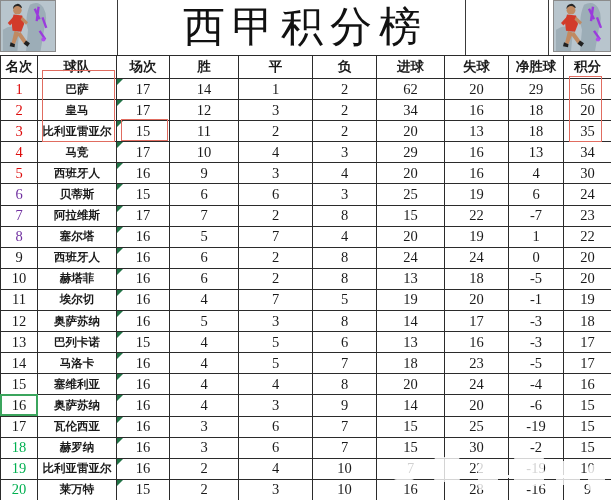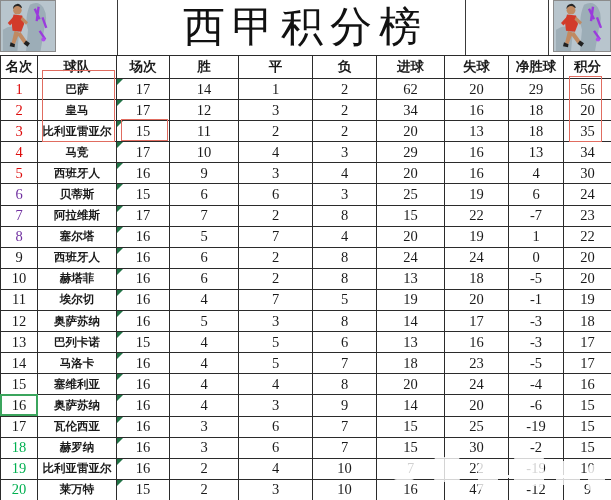--- a/index.html
+++ b/index.html
@@ -361,22 +361,22 @@
           <td>10</td>
         </tr>
         <tr>
           <td class="rank" style="color: rgb(0, 176, 80);">20</td>
           <td class="team">莱万特</td>
           <td class="played">15<span class="tri" style="border-top-color: rgb(33, 115, 70);"></span></td>
           <td>2</td>
           <td>3</td>
           <td>10</td>
           <td>16</td>
-          <td>47</td>
-          <td>-12</td>
+          <td>28</td>
+          <td>-16</td>
           <td>9</td>
         </tr>
       </tbody>
   </table>
 
   <div class="redbox box-teams" style="border-color: rgb(224, 108, 96);"></div>
   <div class="redbox box-played" style="border-color: rgb(224, 108, 96);"></div>
   <div class="redbox box-points" style="border-color: rgb(224, 108, 96);"></div>
 
   <div class="sel-outline" style="border-color: rgb(59, 165, 93);"></div>

